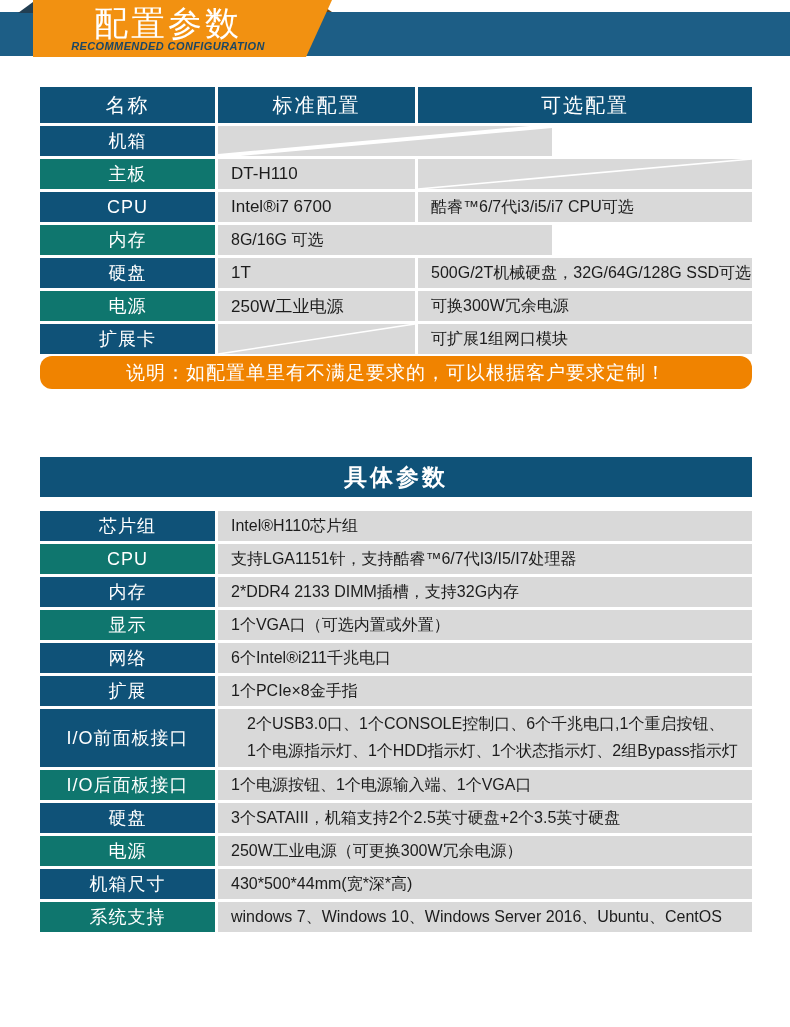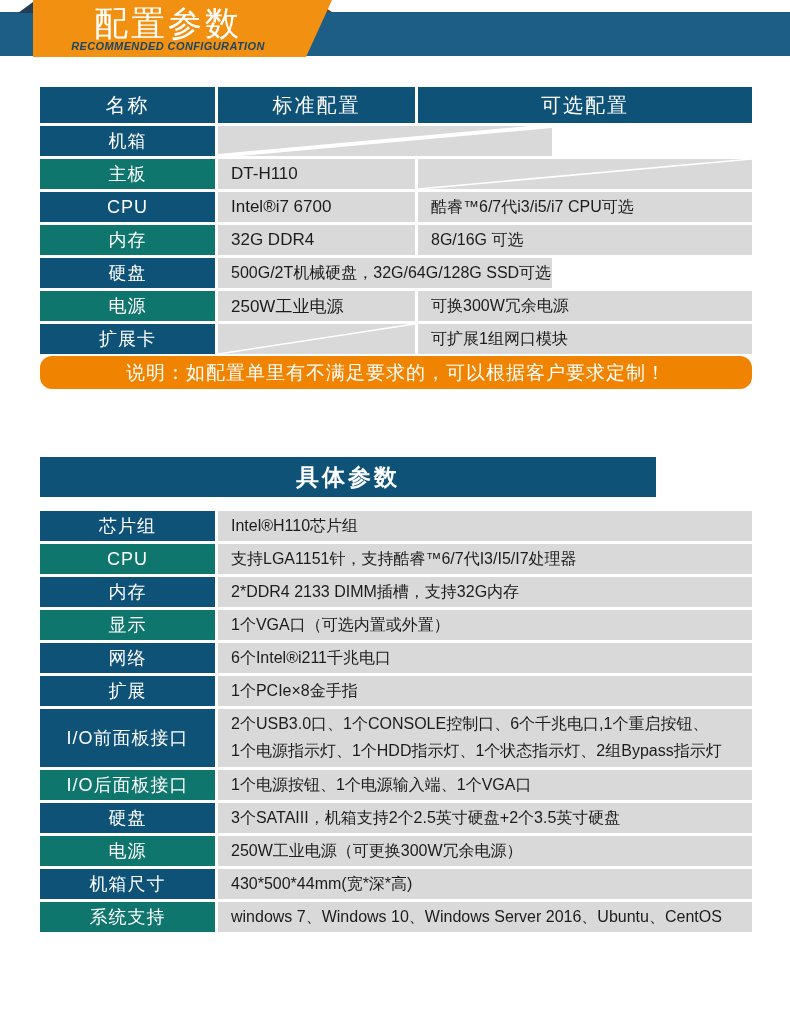--- a/index.html
+++ b/index.html
@@ -39,28 +39,28 @@
   .w1{width:175px;flex:0 0 175px;}
   .w2{width:197px;flex:0 0 197px;}
   .w3{width:334px;flex:0 0 334px;}
   .w4{width:534px;flex:0 0 534px;}
   .na{position:relative;padding-left:0;}
   .na svg{position:absolute;left:0;top:0;width:100%;height:100%;}
   .note{height:33px;margin-top:2px;background:#f08300;color:#fff;display:flex;
         align-items:center;justify-content:center;font-size:19px;letter-spacing:1px;border-radius:12px;}
 
   
-  .t2-header{margin:68px 38px 0 40px;width:616px;height:40px;background:#0f5278;
+  .t2-header{margin:68px 38px 0 40px;width:712px;height:40px;background:#0f5278;
         color:#fff;display:flex;align-items:center;justify-content:center;
         font-size:23px;font-weight:bold;letter-spacing:3px;}
   .t2{margin-top:14px;}
   .t2 .row{margin-top:3px;}
   .t2 .row.first{margin-top:0;}
   .twoline{flex-direction:column;align-items:flex-start;justify-content:center;
-        row-gap:6px;padding-left:13px;box-sizing:border-box;}
+        row-gap:6px;padding-left:29px;box-sizing:border-box;}
 </style>
 </head>
 <body>
 
 <div class="page">
 
   <div class="banner">
     <div class="band"></div>
     <div class="fold-left"></div>
     <div class="fold-right"></div>
@@ -96,26 +96,26 @@
     </div>
 
     <div class="row drow">
       <div class="cell lbl dark w1">CPU</div>
       <div class="cell val val1 w2">Intel®i7 6700</div>
       <div class="cell val w3">酷睿™6/7代i3/i5/i7 CPU可选</div>
     </div>
 
     <div class="row drow">
       <div class="cell lbl steel w1">内存</div>
-      <div class="cell val val1 w2">32G DDR4</div>
       <div class="cell val w3">8G/16G 可选</div>
     </div>
 
     <div class="row drow">
       <div class="cell lbl dark w1">硬盘</div>
+      <div class="cell val val1 w2">1T</div>
       <div class="cell val w3">500G/2T机械硬盘，32G/64G/128G SSD可选</div>
     </div>
 
     <div class="row drow">
       <div class="cell lbl steel w1">电源</div>
       <div class="cell val val1 w2">250W工业电源</div>
       <div class="cell val w3">可换300W冗余电源</div>
     </div>
 
     <div class="row drow">

